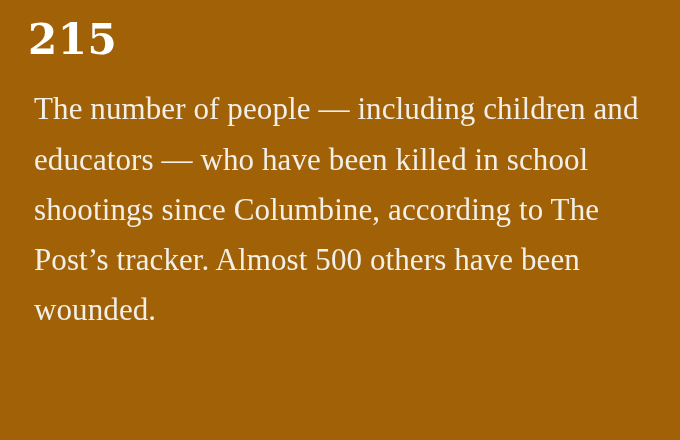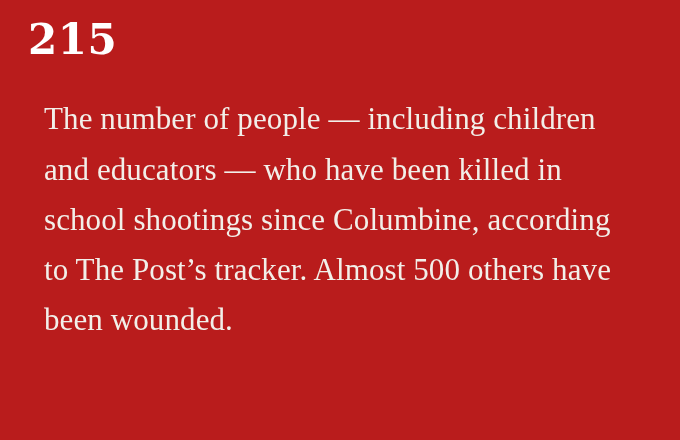--- a/index.html
+++ b/index.html
@@ -10,21 +10,21 @@
     width: 680px;
     height: 440px;
     background: #14110f;
     font-family: "Liberation Serif", serif;
     overflow: hidden;
   }
   .card {
     box-sizing: border-box;
     width: 680px;
     height: 440px;
-    background: #b91c1c;
+    background: #a16207;
     padding: 16px 30px 0 28px;
     display: flex;
     flex-direction: column;
     align-items: flex-start;
   }
   .stat-number {
     color: #ffffff;
     font-family: "DejaVu Serif", serif;
     font-size: 42px;
     font-weight: 700;
@@ -32,21 +32,21 @@
     letter-spacing: 0.5px;
     margin: 0 0 14px 0;
     padding: 0;
   }
   .stat-body {
     color: #f2efe9;
     font-family: "Liberation Serif", serif;
     font-size: 31px;
     font-weight: 400;
     line-height: 1.62;
-    margin: 16px;
+    margin: 6px;
     padding: 0;
     max-width: 620px;
     letter-spacing: 0.1px;
   }
 </style>
 </head>
 <body>
 
 <div class="card">
   <div class="stat-number">215</div>

